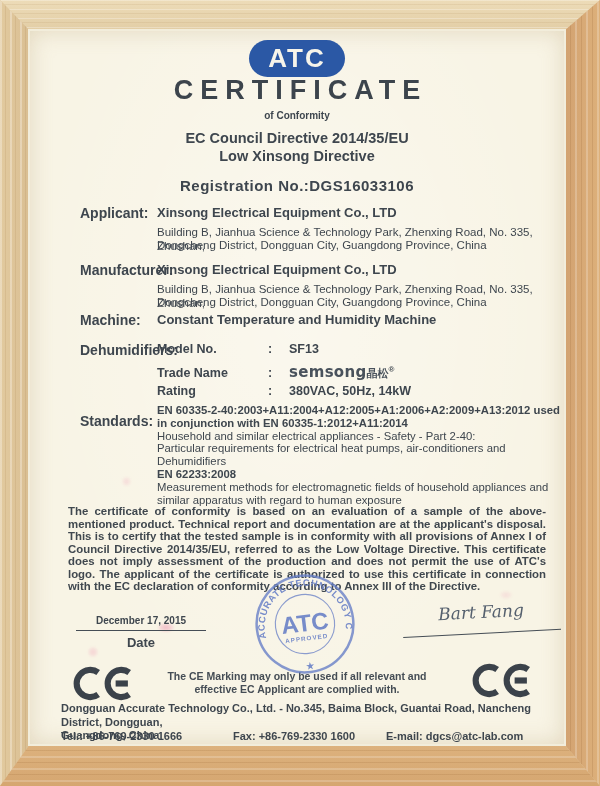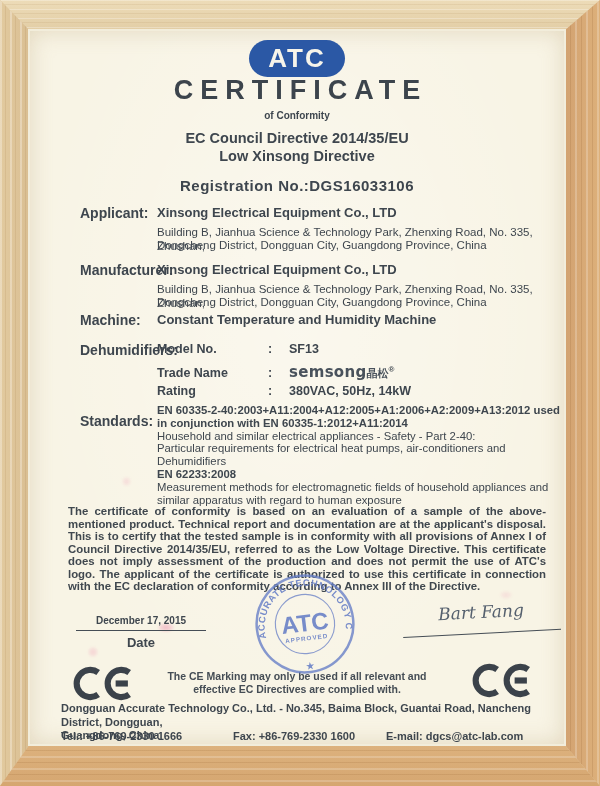--- a/index.html
+++ b/index.html
@@ -210,21 +210,21 @@
   <div class="abs ce ce-r">
     <svg width="62" height="47" viewBox="0 0 96 52">
       <path d="M 39 9 A 21 21 0 1 0 39 43" stroke="#3b424a" stroke-width="9.5" fill="none"></path>
       <path d="M 87 9 A 21 21 0 1 0 87 43" stroke="#3b424a" stroke-width="9.5" fill="none"></path>
       <line x1="66" y1="26" x2="85" y2="26" stroke="#3b424a" stroke-width="9.5"></line>
     </svg>
   </div>
 
   <div class="abs cenote">
     <div>The CE Marking may only be used if all relevant and</div>
-    <div>effective EC Directives are complied with.</div>
+    <div>effective EC Applicant are complied with.</div>
   </div>
 
   <div class="abs footaddr">
     <div>Dongguan Accurate Technology Co., Ltd. - No.345, Baima Block, Guantai Road, Nancheng District, Dongguan,</div>
     <div>Guangdong, China</div>
   </div>
   <div class="abs contacts">
     <span class="tel">Tel.: +86-769-2330 1666</span>
     <span class="fax">Fax: +86-769-2330 1600</span>
     <span class="mail">E-mail: dgcs@atc-lab.com</span>

